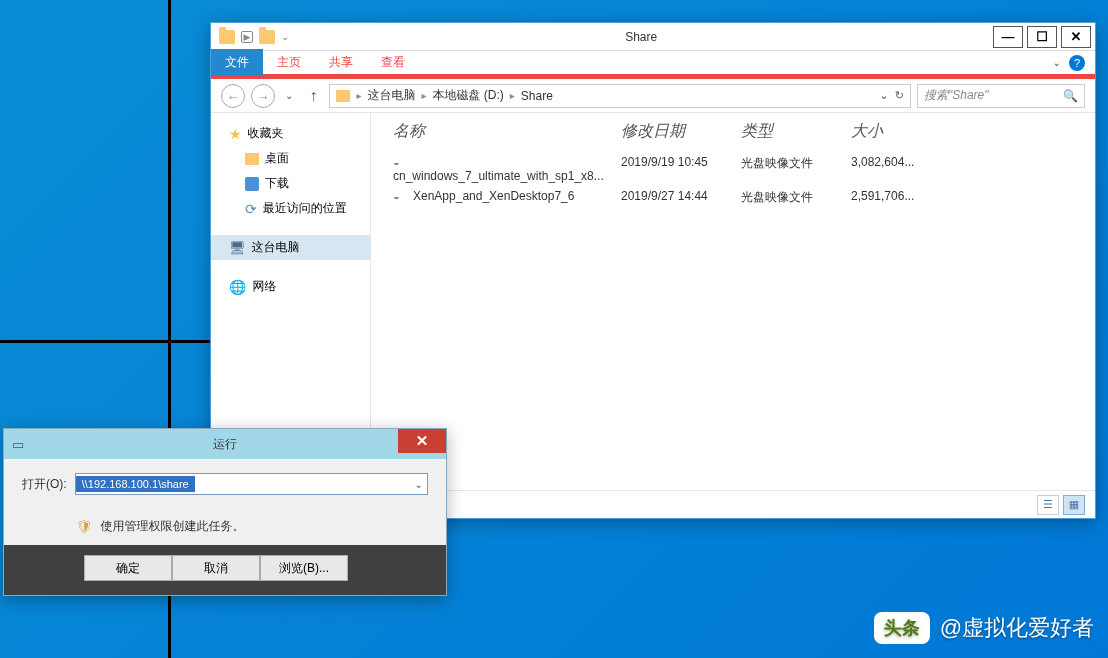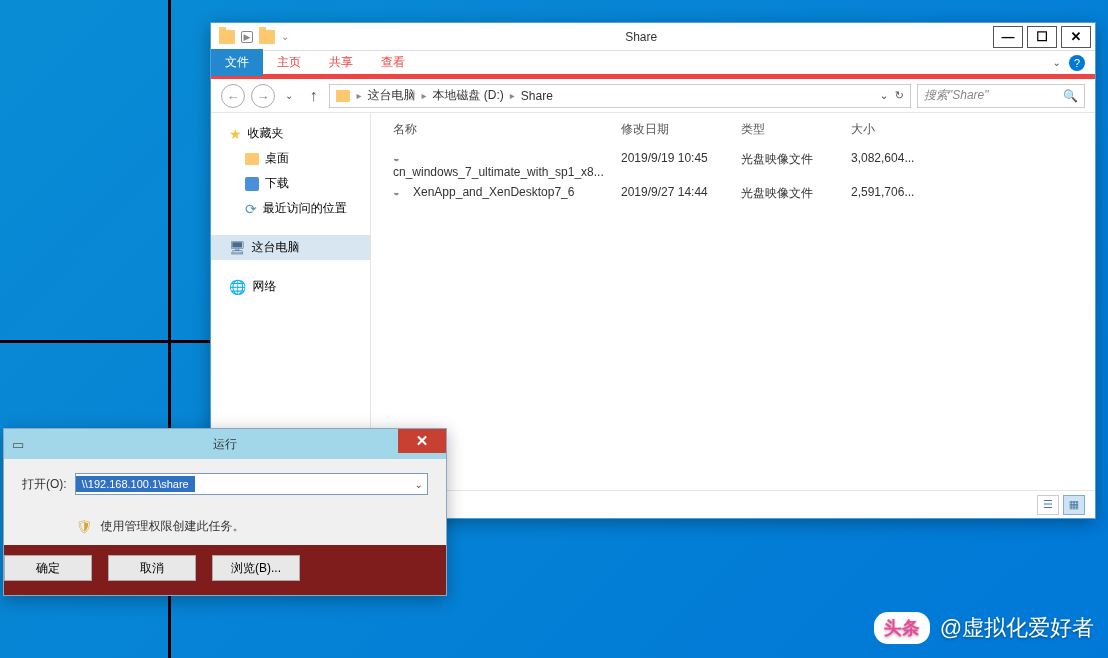--- a/index.html
+++ b/index.html
@@ -47,21 +47,21 @@
 .side-item { padding: 4px 12px 4px 18px; font-size: 12px; display: flex; align-items: center; gap: 6px; cursor: pointer; }
 .side-item.hl { background: #d8e6f2; }
 .star-icon { color: #f5c242; font-size: 14px; }
 .blue-icon { width: 14px; height: 14px; background: #4a90d9; border-radius: 2px; }
 .folder-mini { width: 14px; height: 12px; background: #fcc870; border-radius: 1px; }
 .gear-icon { color: #5a8fb5; font-size: 14px; }
 .pc-icon { color: #4a6b8a; font-size: 13px; }
 .globe-icon { color: #3a7ab5; font-size: 14px; }
 
 .filelist { flex: 1; padding: 4px 10px; }
-.file-headers { display: flex; font-size: 12px; color: #555; padding: 4px 0 10px 0; border-bottom: none; }
+.file-headers { display: flex; font-size: 16px; color: #555; padding: 4px 0 10px 0; border-bottom: none; font-style: italic; }
 .col-name { width: 240px; padding-left: 12px; }
 .col-date { width: 120px; }
 .col-type { width: 110px; }
 .col-size { width: 100px; }
 .file-row { display: flex; font-size: 12px; color: #333; padding: 3px 0; cursor: pointer; }
 .file-row .fi { width: 14px; font-size: 11px; color: #888; margin-right: 6px; display: inline-block; }
 
 .status-strip { position: absolute; bottom: 0; left: 0; right: 0; height: 28px; border-top: 1px solid #e5e5e5; display: flex; align-items: center; justify-content: flex-end; padding: 0 10px; gap: 4px; }
 .view-btn { width: 22px; height: 20px; border: 1px solid #ccc; display: flex; align-items: center; justify-content: center; font-size: 11px; color: #4a7aa5; cursor: pointer; }
 .view-btn.active { background: #cfe3f2; border-color: #7ab0d8; }
@@ -75,26 +75,26 @@
 .run-desc { display: flex; gap: 12px; margin-bottom: 18px; }
 .run-big-icon { width: 36px; height: 30px; border: 2px solid #4a7ab5; border-radius: 3px; display: flex; align-items: center; justify-content: center; position: relative; flex-shrink: 0; }
 .run-big-icon::after { content: ""; width: 18px; height: 12px; background: #4a7ab5; }
 .run-input-row { display: flex; align-items: center; gap: 8px; margin-bottom: 23px; }
 .run-label { font-size: 12px; }
 .run-combo { flex: 1; height: 22px; border: 1px solid #7a9ac0; background: #fff; display: flex; align-items: center; position: relative; }
 .run-combo-text { background: #3171c3; color: #fff; padding: 2px 6px; font-size: 11px; }
 .run-combo-arrow { position: absolute; right: 4px; font-size: 10px; color: #555; cursor: pointer; }
 .run-shield-row { display: flex; align-items: center; gap: 8px; padding-left: 54px; font-size: 12px; }
 .shield { color: #d4a636; font-size: 13px; }
-.run-buttons { padding: 10px 18px 14px 0; display: flex; justify-content: flex-start; gap: 16px; background: #7f1d1d; border-top: none; }
+.run-buttons { padding: 10px 18px 14px 0; display: flex; justify-content: center; gap: 0; background: #404040; border-top: none; }
 .run-btn { width: 88px; height: 26px; background: #e8e8e8; border: 1px solid #aaa; font-size: 12px; cursor: pointer; }
 
 
 .watermark { position: absolute; right: 14px; bottom: 14px; display: flex; align-items: center; gap: 10px; color: #fff; font-size: 22px; font-weight: 500; text-shadow: 0 1px 3px rgba(0,0,0,0.4); }
-.watermark-logo { background: #fff; color: #ec4899; border-radius: 14px; padding: 4px 10px; font-size: 18px; font-weight: bold; text-align: center; }
+.watermark-logo { background: #fff; color: #4d7c0f; border-radius: 8px; padding: 4px 10px; font-size: 18px; font-weight: bold; text-align: center; }
 </style>
 </head>
 <body>
 
 <div class="desktop-bg"></div>
 
 <div class="explorer">
   <div class="titlebar">
     <div class="titlebar-left">
       <span class="titlebar-icon"></span>

